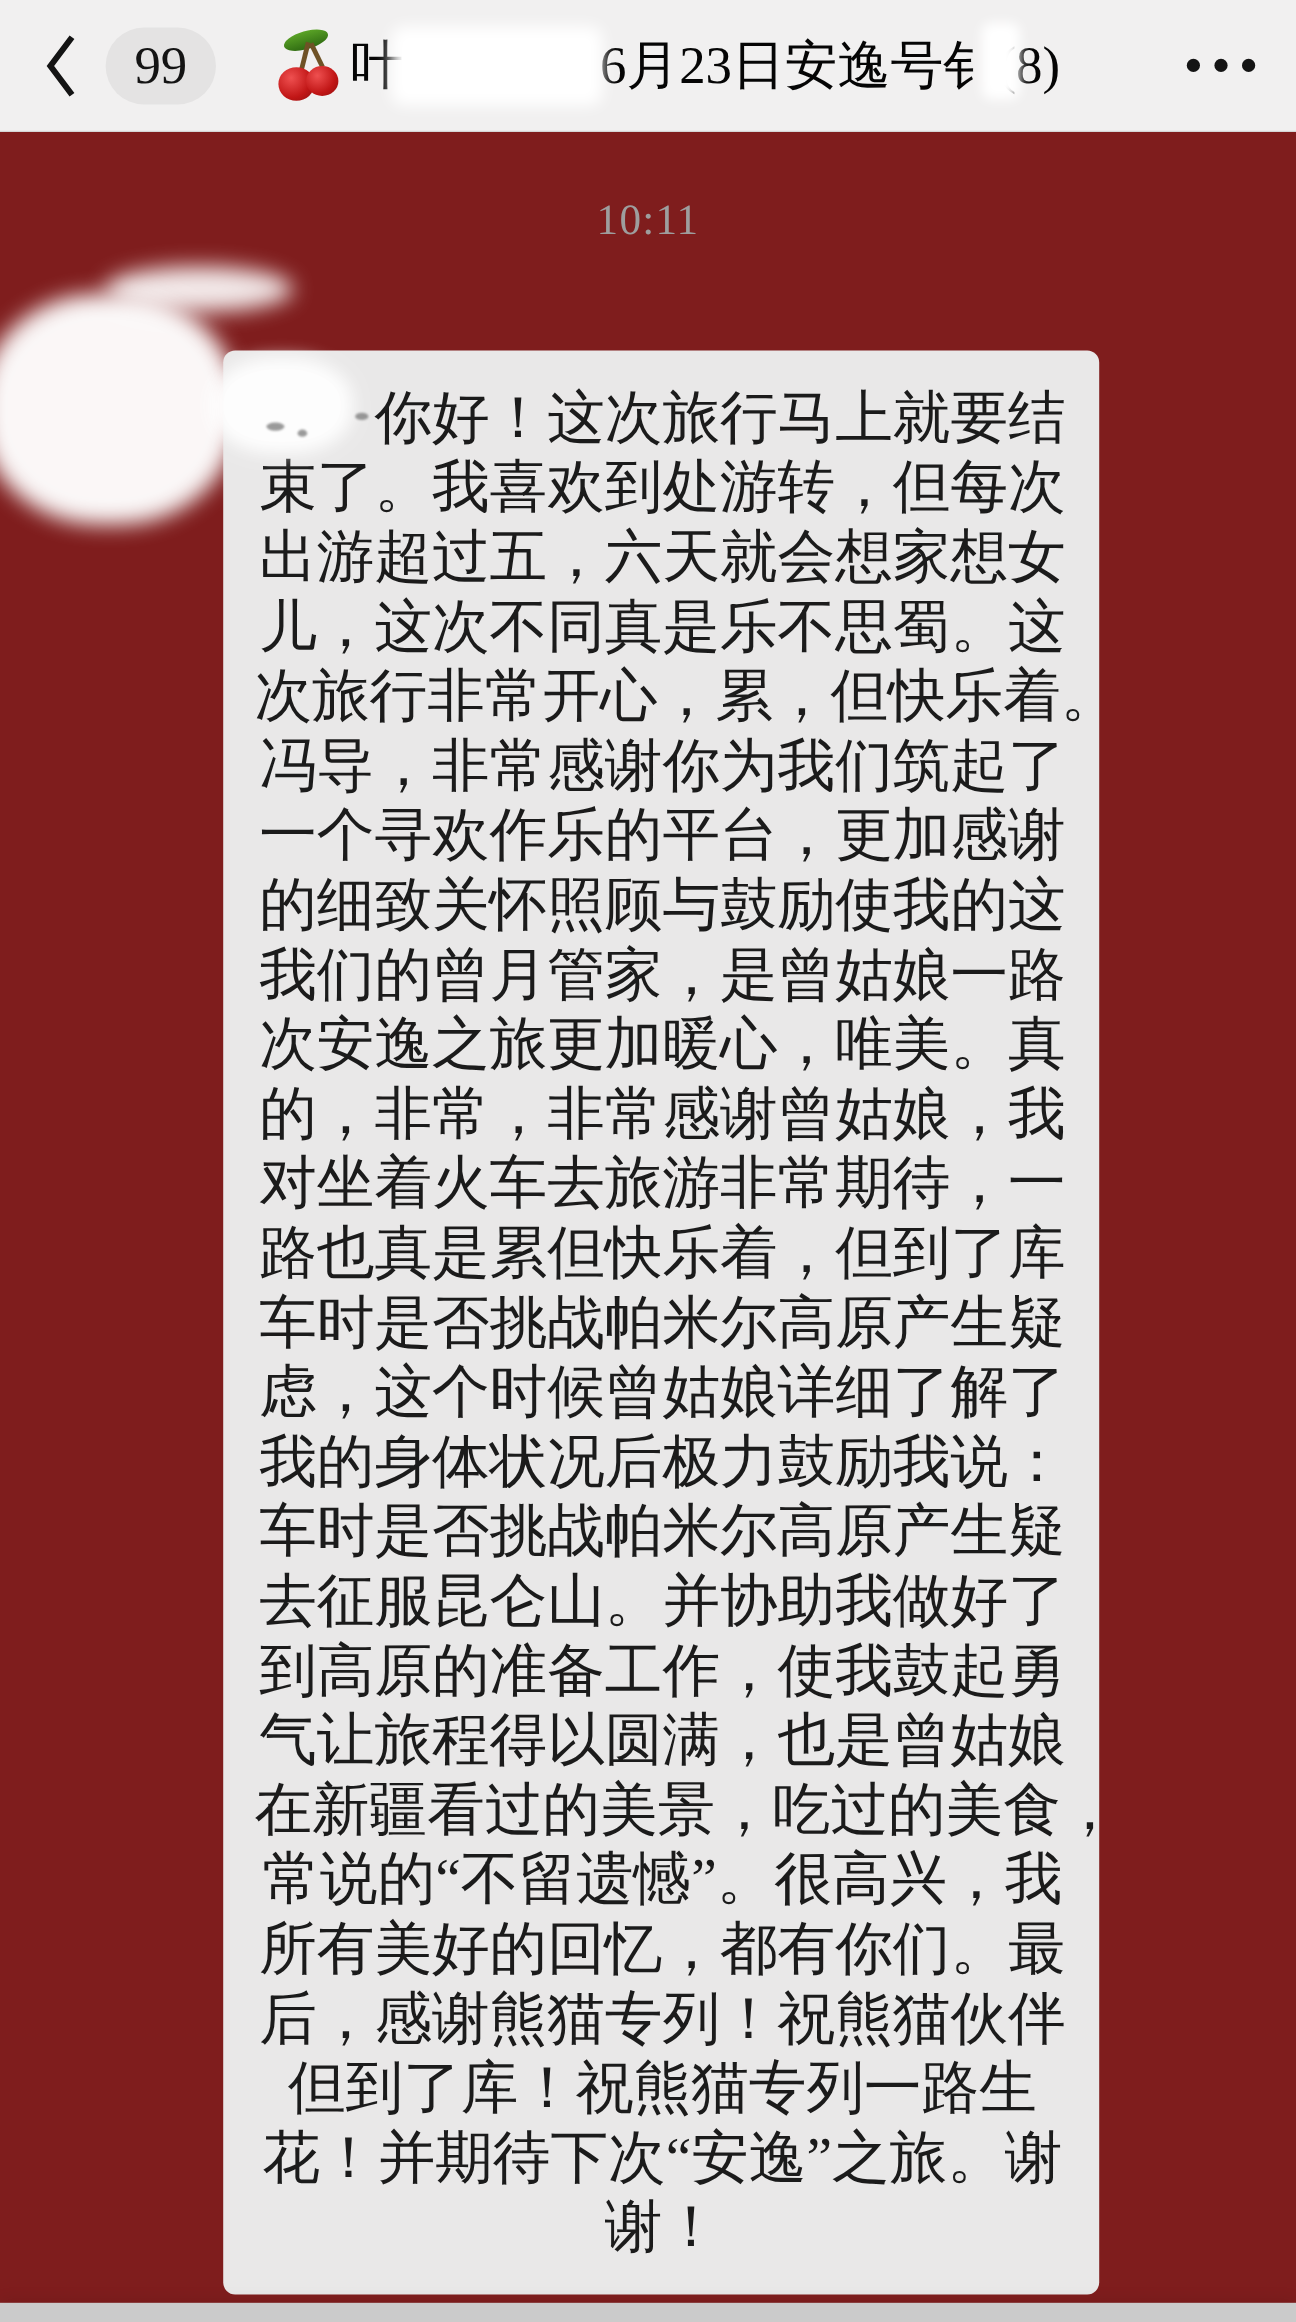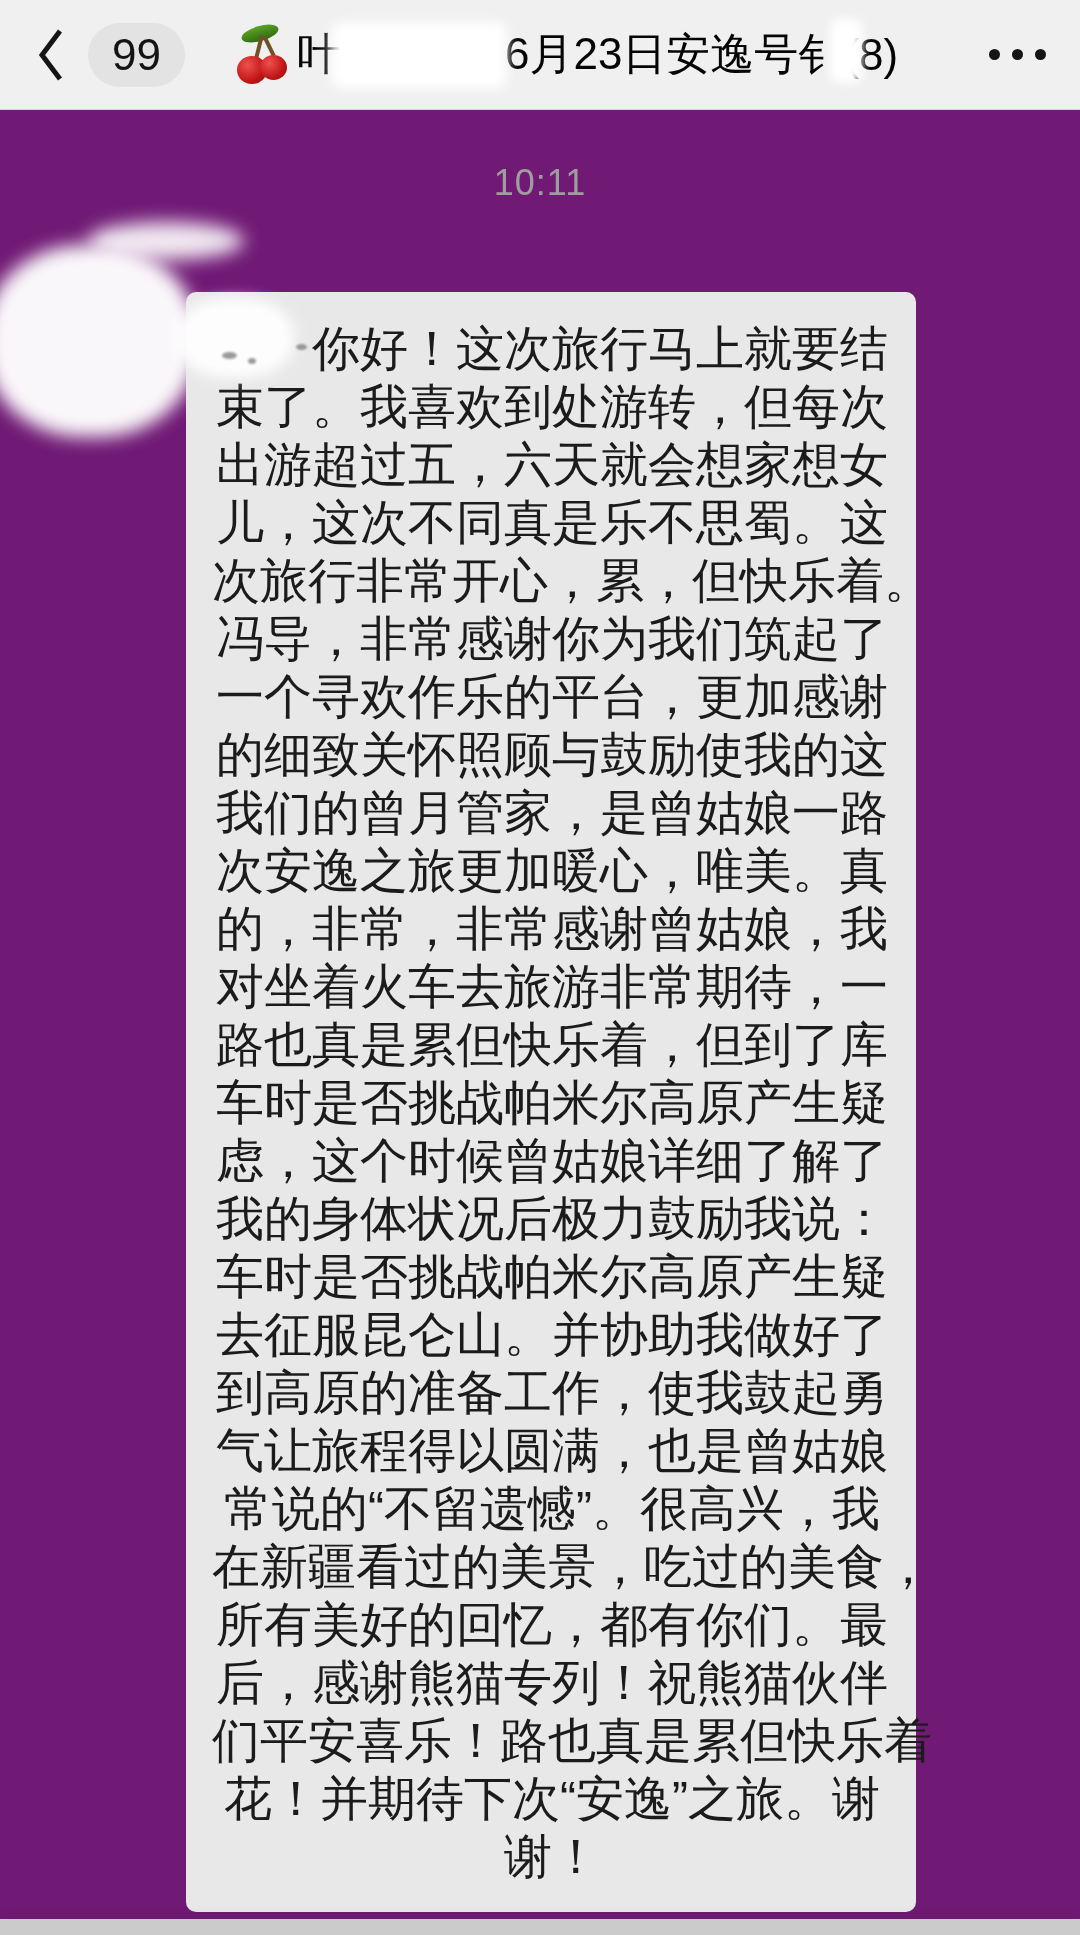--- a/index.html
+++ b/index.html
@@ -1,19 +1,19 @@
 <!DOCTYPE html>
 <html><head>
 <meta charset="utf-8">
 <style>
   html,body{margin:0;padding:0;background:#f5f5f5;}
   .screen{
     position:relative;width:1080px;height:1935px;overflow:hidden;
-    background:#701a75;
-    font-family:Liberation Sans, sans-serif;
+    background:#7f1d1d;
+    font-family:Liberation Serif, serif;
     color:#1b1b1b;
   }
   
   .navbar{
     position:absolute;top:0;left:0;right:0;height:110px;
     background:#f1f0f0;border-bottom:1px solid #d5d5d5;
     display:flex;align-items:center;padding:0 34px;box-sizing:border-box;
   }
   .nav-back{display:flex;align-items:center;gap:20px;cursor:pointer;}
   .badge{
@@ -127,25 +127,25 @@
           <div class="msg-line">的，非常，非常感谢曾姑娘，我</div>
           <div class="msg-line">对坐着火车去旅游非常期待，一</div>
           <div class="msg-line">路也真是累但快乐着，但到了库</div>
           <div class="msg-line">车时是否挑战帕米尔高原产生疑</div>
           <div class="msg-line">虑，这个时候曾姑娘详细了解了</div>
           <div class="msg-line">我的身体状况后极力鼓励我说：</div>
           <div class="msg-line">车时是否挑战帕米尔高原产生疑</div>
           <div class="msg-line">去征服昆仑山。并协助我做好了</div>
           <div class="msg-line">到高原的准备工作，使我鼓起勇</div>
           <div class="msg-line">气让旅程得以圆满，也是曾姑娘</div>
+          <div class="msg-line">在新疆看过的美景，吃过的美食，</div>
           <div class="msg-line">常说的“不留遗憾”。很高兴，我</div>
-          <div class="msg-line">在新疆看过的美景，吃过的美食，</div>
           <div class="msg-line">所有美好的回忆，都有你们。最</div>
           <div class="msg-line">后，感谢熊猫专列！祝熊猫伙伴</div>
-          <div class="msg-line">们平安喜乐！路也真是累但快乐着</div>
+          <div class="msg-line">但到了库！祝熊猫专列一路生</div>
           <div class="msg-line">花！并期待下次“安逸”之旅。谢</div>
           <div class="msg-line">谢！</div>
         </div>
 
       <div class="name-blur"></div>
       <i class="smudge s1"></i>
       <i class="smudge s2"></i>
       <i class="smudge s3"></i>
     </div>
 

